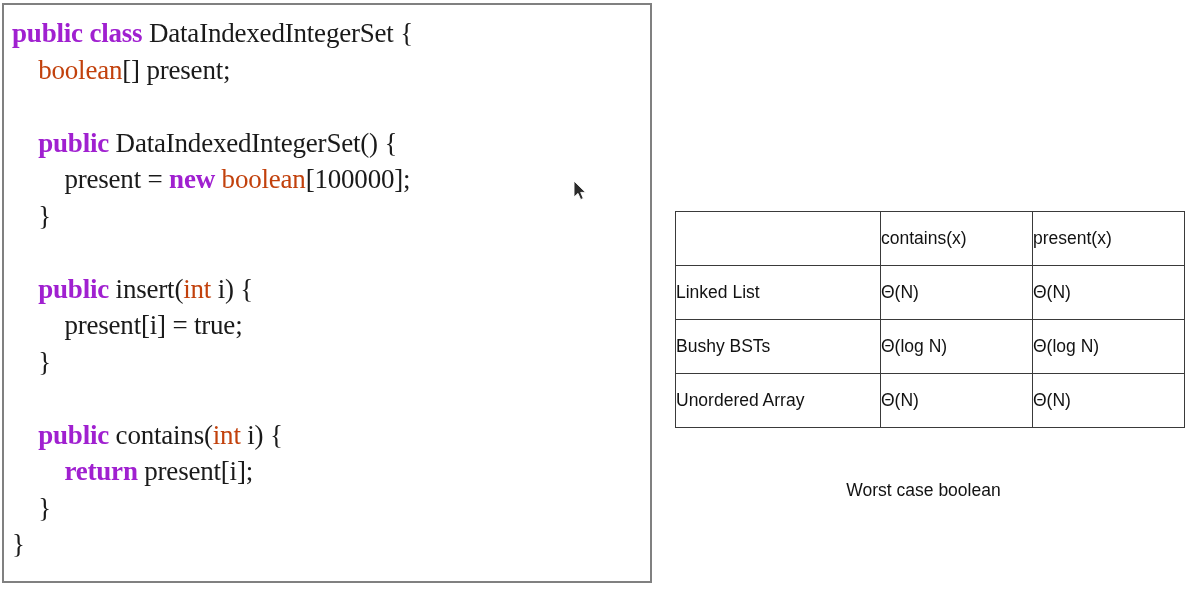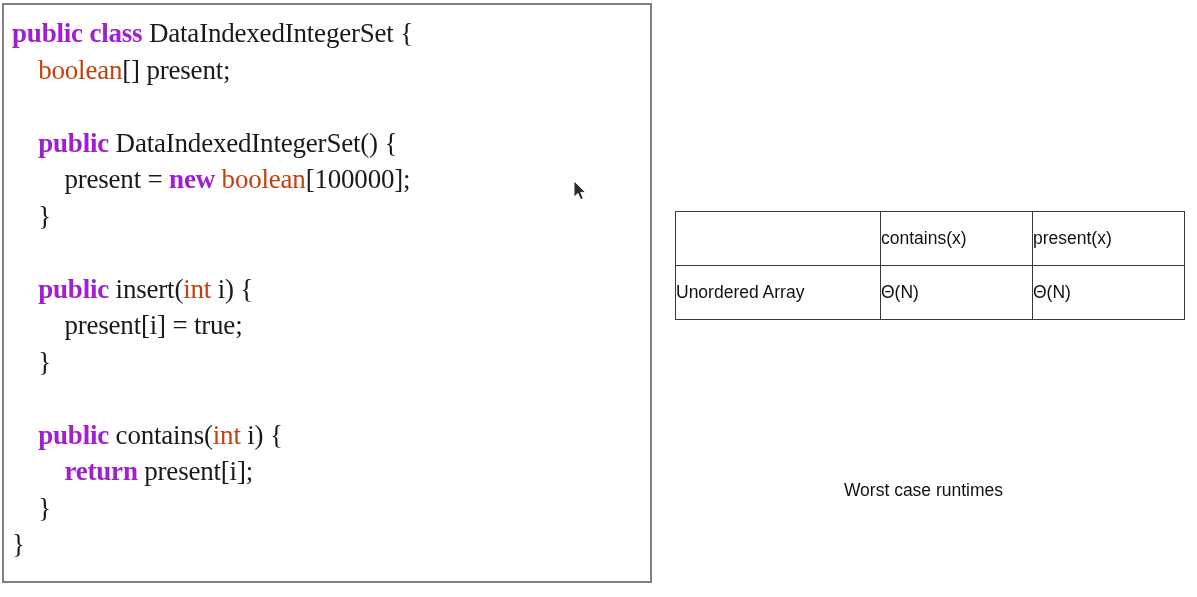--- a/index.html
+++ b/index.html
@@ -106,20 +106,30 @@
 
 <div id="table-panel">
   <table id="runtime-table">
     <tbody>
       <tr>
         <td class="corner"></td>
         <td class="colhdr">contains(x)</td>
         <td class="colhdr">present(x)</td>
       </tr>
       <tr>
+        <td class="rowlabel">Linked List</td>
+        <td class="val">Θ(N)</td>
+        <td class="val">Θ(N)</td>
+      </tr>
+      <tr>
+        <td class="rowlabel">Bushy BSTs</td>
+        <td class="val">Θ(log N)</td>
+        <td class="val">Θ(log N)</td>
+      </tr>
+      <tr>
         <td class="rowlabel">Unordered Array</td>
         <td class="val">Θ(N)</td>
         <td class="val">Θ(N)</td>
       </tr>
     </tbody>
   </table>
 </div>
-<div id="table-caption">Worst case runtimes</div>
+<div id="table-caption">Worst case boolean</div>
 
 </body></html>

